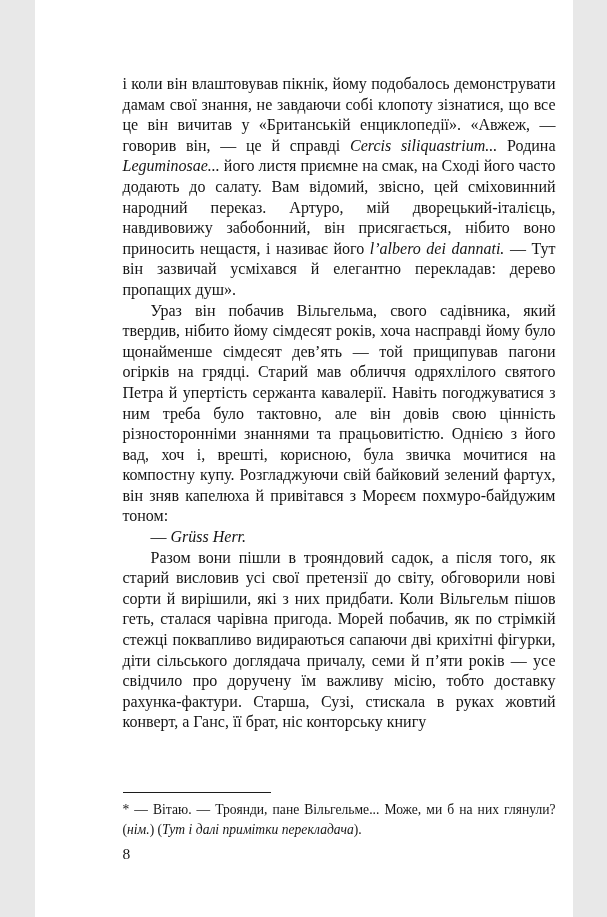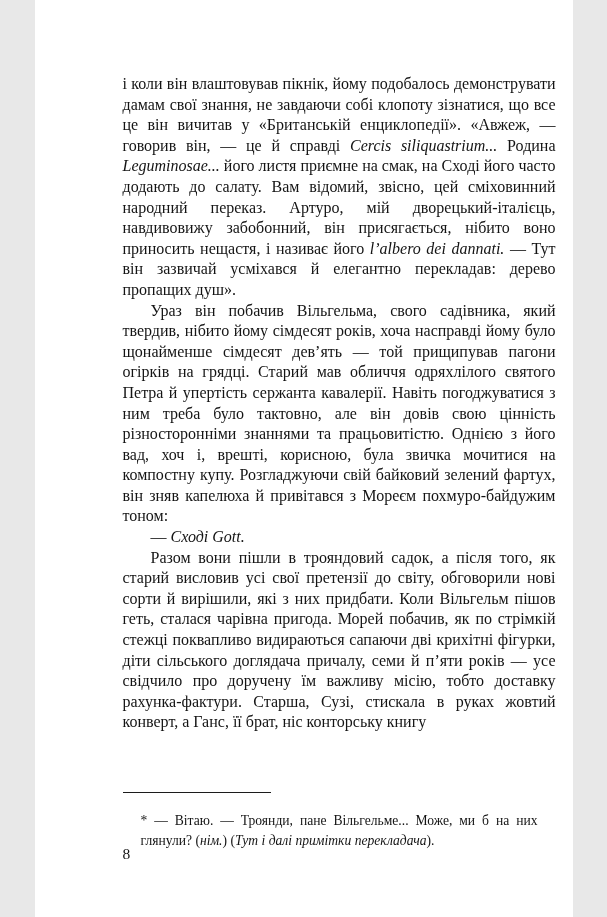--- a/index.html
+++ b/index.html
@@ -48,40 +48,40 @@
     top: 792px;
     width: 433px;
   }
   .footnote-rule {
     width: 148px;
     height: 0;
     border-top: 1px solid #1c1c1c;
     margin-bottom: 7px;
   }
   .footnote {
-    margin: 18px;
+    margin: 0;
     font-size: 13.6px;
     line-height: 19.5px;
     text-align: justify;
   }
   .page-number {
     position: absolute;
     left: 88px;
     top: 845px;
     font-size: 15.5px;
   }
 </style>
 </head>
 <body>
 
 <div class="page">
   <div class="text-block">
     <p class="para no-indent"><span>і коли він влаштовував пікнік, йому подобалось демонструвати дамам свої знання, не завдаючи собі клопоту зізнатися, що все це він вичитав у «Британській енциклопедії». «Авжеж, — говорив він, — це й справді </span><span class="it">Cercis siliquastrium...</span><span> Родина </span><span class="it">Leguminosae...</span><span> його листя приємне на смак, на Сході його часто додають до салату. Вам відомий, звісно, цей сміховинний народний переказ. Артуро, мій дворецький-італієць, навдивовижу забобонний, він присягається, нібито воно приносить нещастя, і називає його </span><span class="it">l’albero dei dannati.</span><span> — Тут він зазвичай усміхався й елегантно перекладав: дерево пропащих душ».</span></p>
     <p class="para"><span>Ураз він побачив Вільгельма, свого садівника, який твердив, нібито йому сімдесят років, хоча насправді йому було щонайменше сімдесят дев’ять — той прищипував пагони огірків на грядці. Старий мав обличчя одряхлілого святого Петра й упертість сержанта кавалерії. Навіть погоджуватися з ним треба було тактовно, але він довів свою цінність різносторонніми знаннями та працьовитістю. Однією з його вад, хоч і, врешті, корисною, була звичка мочитися на компостну купу. Розгладжуючи свій байковий зелений фартух, він зняв капелюха й привітався з Мореєм похмуро-байдужим тоном:</span></p>
-    <p class="para"><span>— </span><span class="it">Сході Gott.</span></p>
+    <p class="para"><span>— </span><span class="it">Grüss Herr.</span></p>
     <p class="para"><span>Разом вони пішли в трояндовий садок, а після того, як старий висловив усі свої претензії до світу, обговорили нові сорти й вирішили, які з них придбати. Коли Вільгельм пішов геть, сталася чарівна пригода. Морей побачив, як по стрімкій стежці поквапливо видираються сапаючи дві крихітні фігурки, діти сільського доглядача причалу, семи й п’яти років — усе свідчило про доручену їм важливу місію, тобто доставку рахунка-фактури. Старша, Сузі, стискала в руках жовтий конверт, а Ганс, її брат, ніс конторську книгу</span></p>
   </div>
 
   <div class="footnote-area">
     <div class="footnote-rule"></div>
     <p class="footnote"><span>* — Вітаю. — Троянди, пане Вільгельме... Може, ми б на них глянули? (</span><span class="it">нім.</span><span>) (</span><span class="it">Тут і далі примітки перекладача</span><span>).</span></p>
   </div>
 
   <div class="page-number">8</div>
 </div>

